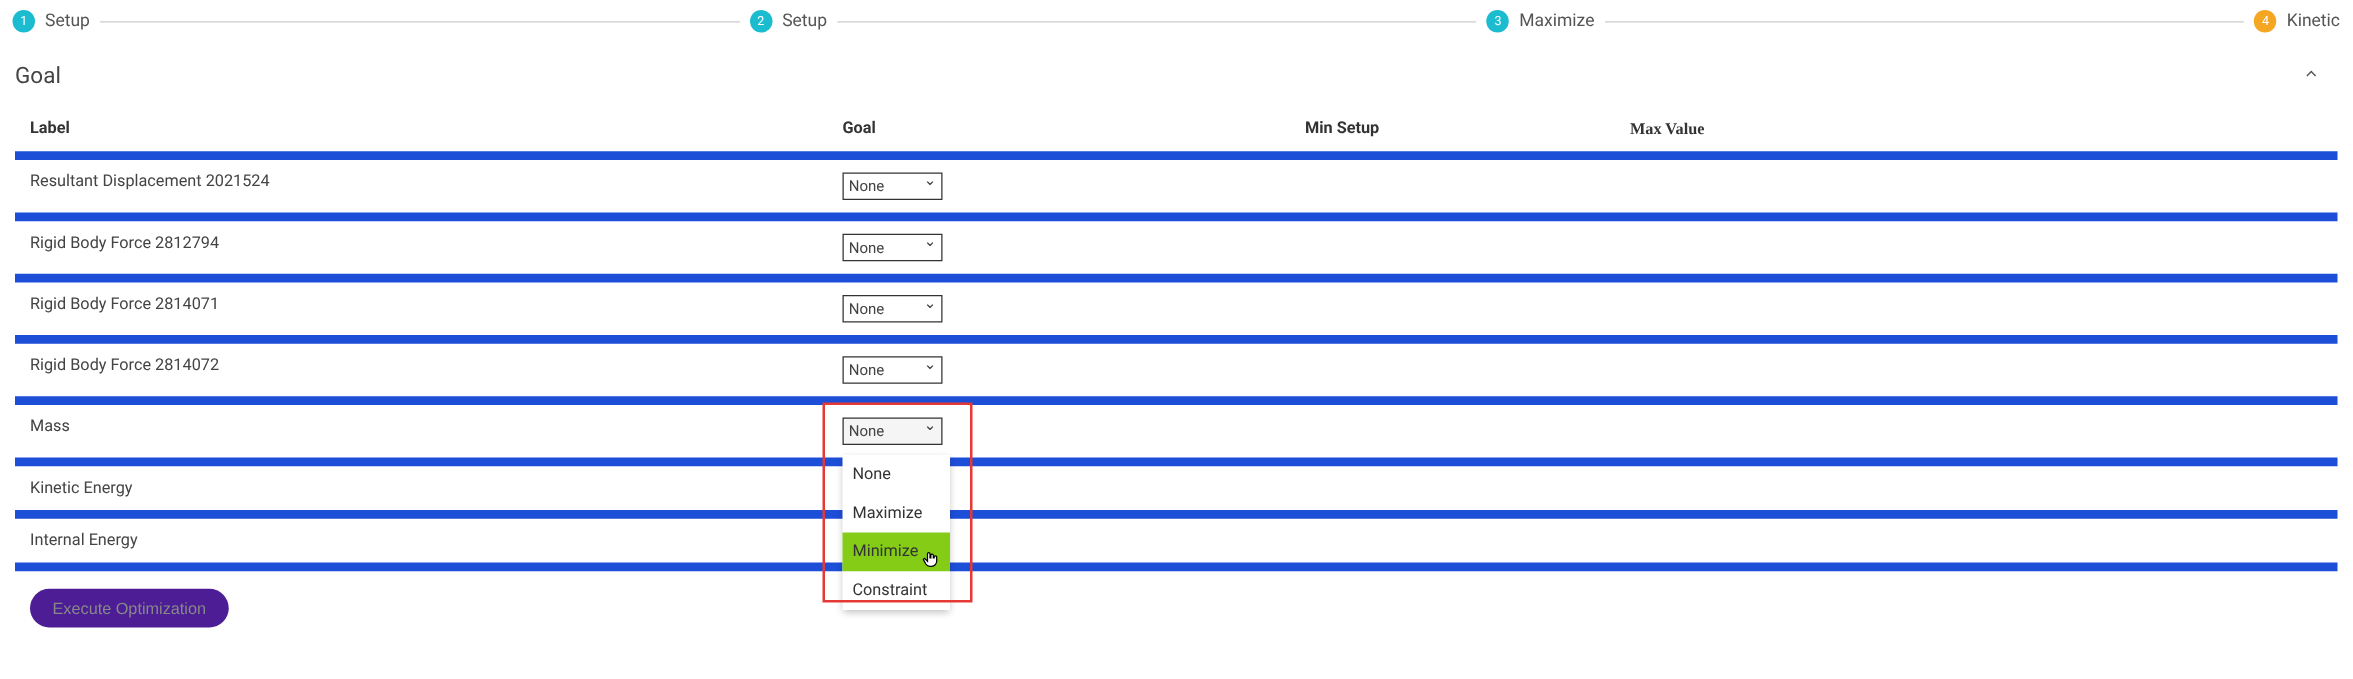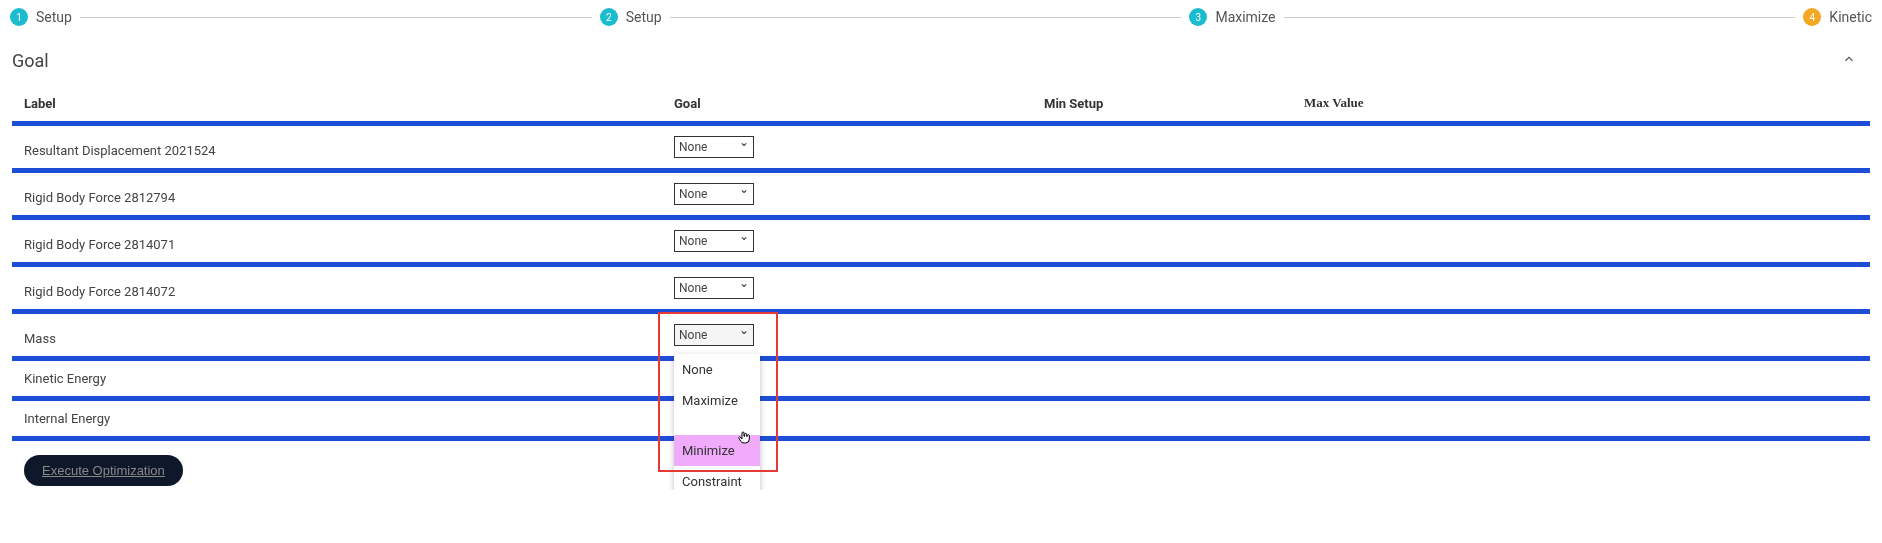--- a/index.html
+++ b/index.html
@@ -66,22 +66,22 @@
     color: #555;
     padding-right: 14px;
   }
 
   
   .table {
     width: 100%;
   }
   .thead, .trow {
     display: flex;
-    align-items: flex-end;
-    border-bottom: 5px solid #1d4ed8;
+    align-items: flex-start;
+    border-bottom: 7px solid #1d4ed8;
     padding: 10px 12px;
   }
   .thead {
     font-weight: 700;
     color: #333;
     font-size: 13px;
   }
   .trow {
     font-size: 13px;
     color: #444;
@@ -125,43 +125,41 @@
     box-shadow: 0 2px 6px rgba(0,0,0,0.25);
     z-index: 10;
   }
   .dropdown-item {
     padding: 8px 8px;
     font-size: 13px;
     color: #333;
     cursor: pointer;
   }
   .dropdown-item.hover {
-    background: #f0abfc;
-    margin-top: 19px;
+    background: #84cc16;
   }
 
   
   .highlight-box {
     position: absolute;
     border: 2px solid #e53935;
     pointer-events: none;
     z-index: 20;
   }
 
   
   .exec-btn {
     margin: 14px 0 0 12px;
     padding: 8px 18px;
-    background: #0f172a;
+    background: #4c1d95;
     color: #888;
     border: none;
     border-radius: 16px;
     font-size: 13px;
     cursor: default;
-    text-decoration: underline;
   }
 
   
   .hand-cursor {
     position: absolute;
     font-size: 14px;
     color: #000;
     z-index: 30;
     pointer-events: none;
   }

